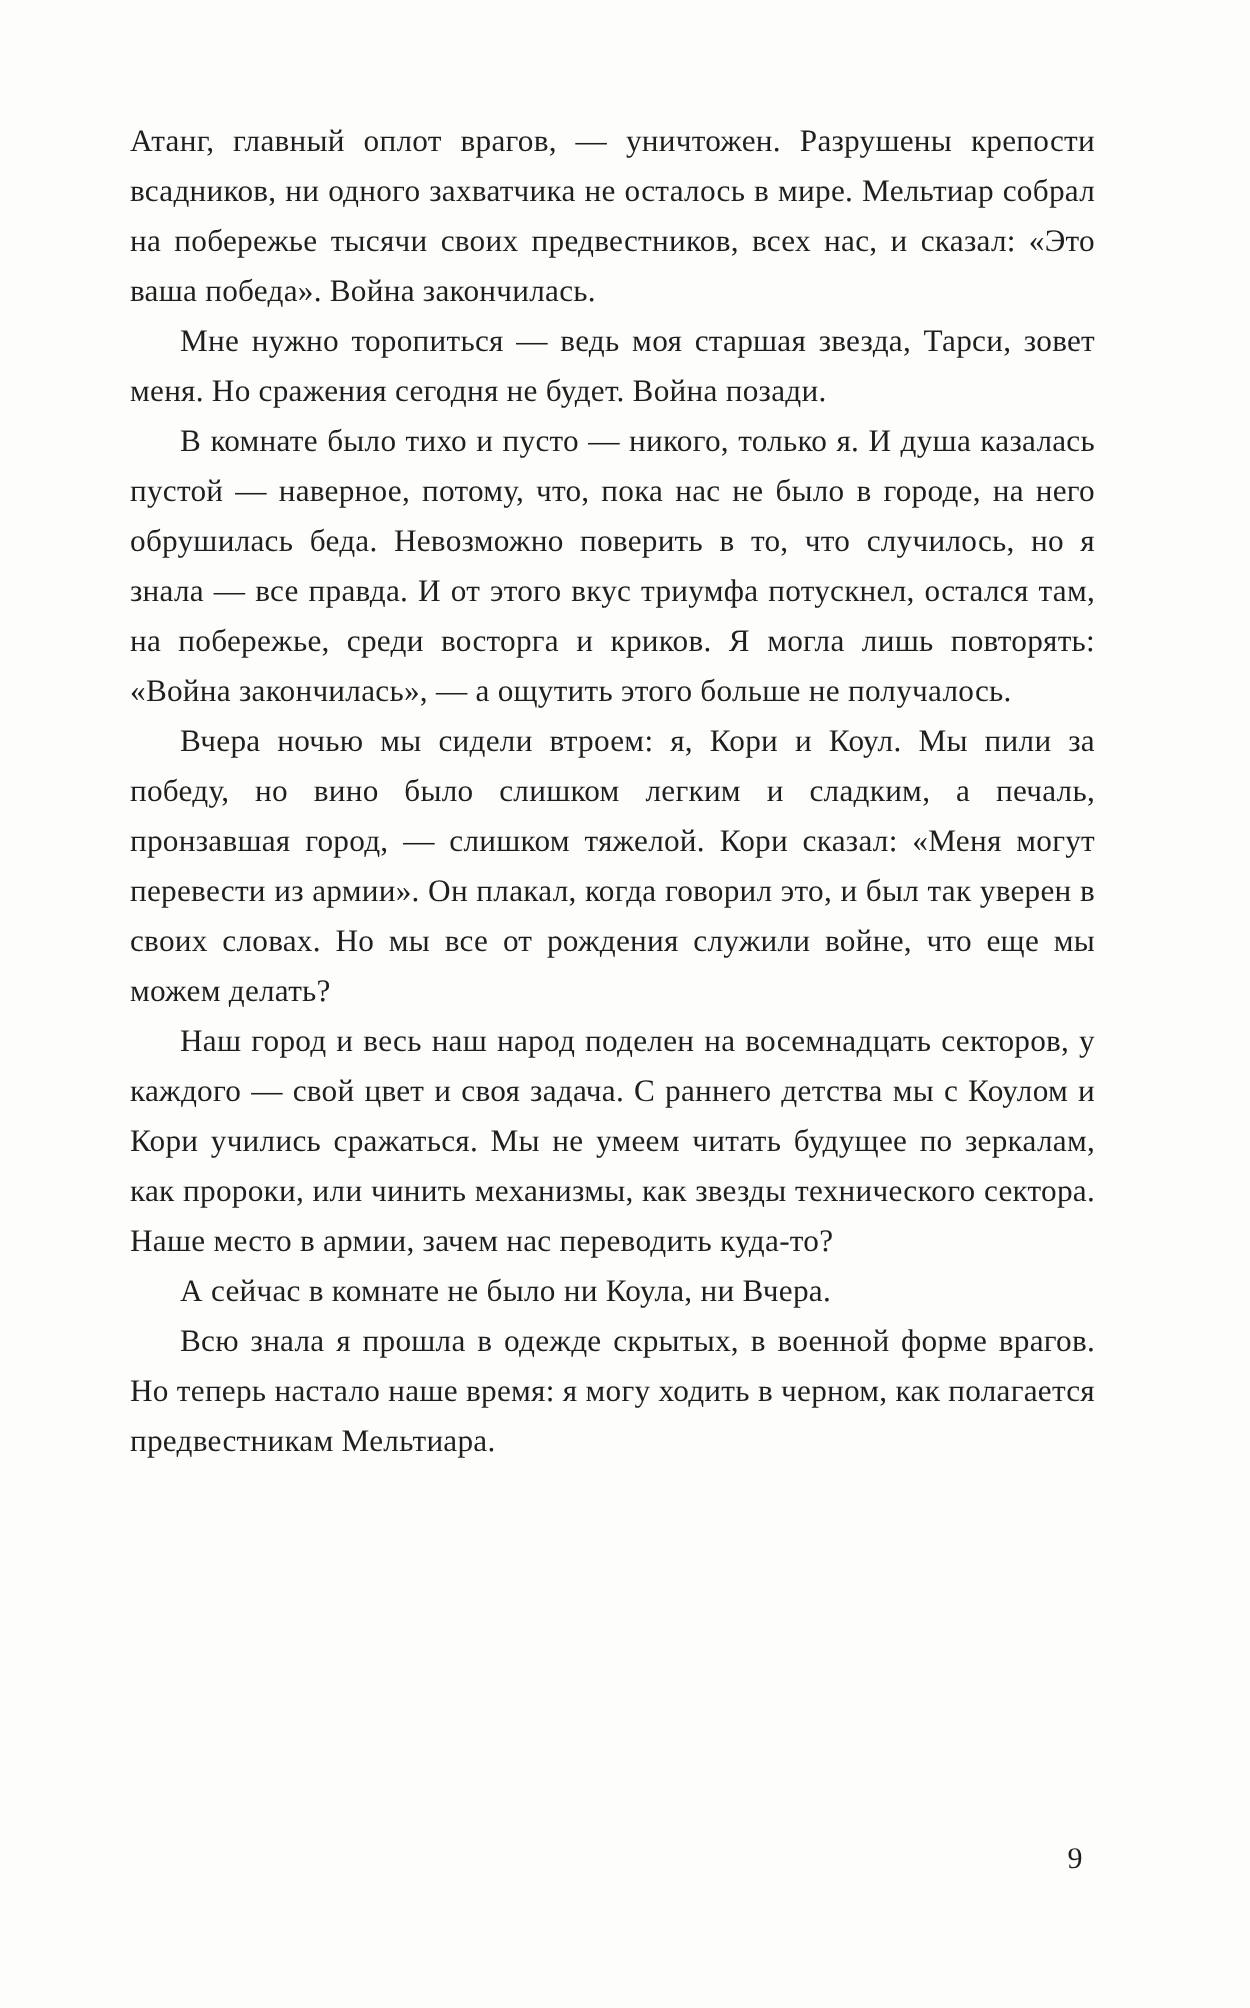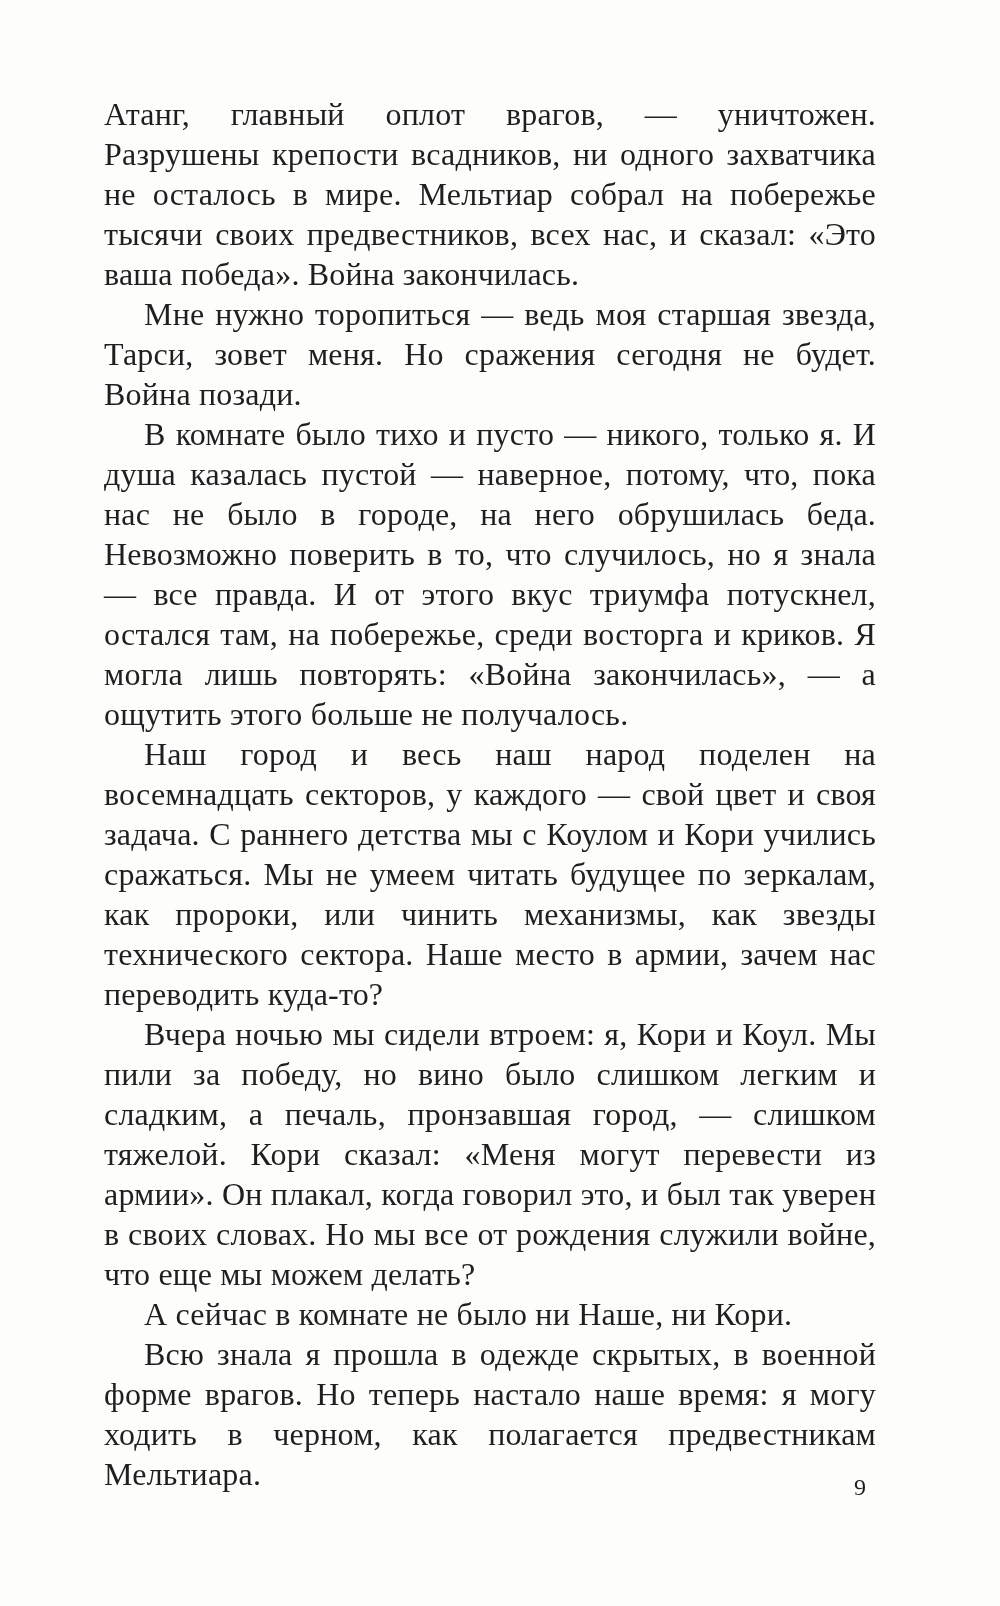--- a/index.html
+++ b/index.html
@@ -19,21 +19,21 @@
     width: 1000px;
     height: 1606px;
     background: #fdfdfc;
     overflow: hidden;
   }
   .text-column {
     position: absolute;
     left: 104px;
     top: 94px;
     width: 772px;
-    font-size: 32px;
+    font-size: 25px;
     line-height: 40px;
     text-align: justify;
     letter-spacing: 0.2px;
   }
   .text-column p {
     margin: 0;
     padding: 0;
     text-indent: 0;
   }
   .text-column p.indent {
@@ -50,19 +50,19 @@
   }
 </style>
 </head>
 <body>
 
 <div class="page">
   <div class="text-column">
       <p>Атанг, главный оплот врагов, — уничтожен. Разрушены крепости всадников, ни одного захватчика не осталось в мире. Мельтиар собрал на побережье тысячи своих предвестников, всех нас, и сказал: «Это ваша победа». Война закончилась.</p>
       <p class="indent">Мне нужно торопиться — ведь моя старшая звезда, Тарси, зовет меня. Но сражения сегодня не будет. Война позади.</p>
       <p class="indent">В комнате было тихо и пусто — никого, только я. И душа казалась пустой — наверное, потому, что, пока нас не было в городе, на него обрушилась беда. Невозможно поверить в то, что случилось, но я знала — все правда. И от этого вкус триумфа потускнел, остался там, на побережье, среди восторга и криков. Я могла лишь повторять: «Война закончилась», — а ощутить этого больше не получалось.</p>
+      <p class="indent">Вчера ночью мы сидели втроем: я, Кори и Коул. Мы пили за победу, но вино было слишком легким и сладким, а печаль, пронзавшая город, — слишком тяжелой. Кори сказал: «Меня могут перевести из армии». Он плакал, когда говорил это, и был так уверен в своих словах. Но мы все от рождения служили войне, что еще мы можем делать?</p>
       <p class="indent">Наш город и весь наш народ поделен на восемнадцать секторов, у каждого — свой цвет и своя задача. С раннего детства мы с Коулом и Кори учились сражаться. Мы не умеем читать будущее по зеркалам, как пророки, или чинить механизмы, как звезды технического сектора. Наше место в армии, зачем нас переводить куда-то?</p>
-      <p class="indent">Вчера ночью мы сидели втроем: я, Кори и Коул. Мы пили за победу, но вино было слишком легким и сладким, а печаль, пронзавшая город, — слишком тяжелой. Кори сказал: «Меня могут перевести из армии». Он плакал, когда говорил это, и был так уверен в своих словах. Но мы все от рождения служили войне, что еще мы можем делать?</p>
-      <p class="indent">А сейчас в комнате не было ни Наше, ни Кори.</p>
+      <p class="indent">А сейчас в комнате не было ни Коула, ни Вчера.</p>
       <p class="indent">Всю знала я прошла в одежде скрытых, в военной форме врагов. Но теперь настало наше время: я могу ходить в черном, как полагается предвестникам Мельтиара.</p>
     </div>
   <div class="page-number">9</div>
 </div>
 
 </body></html>

